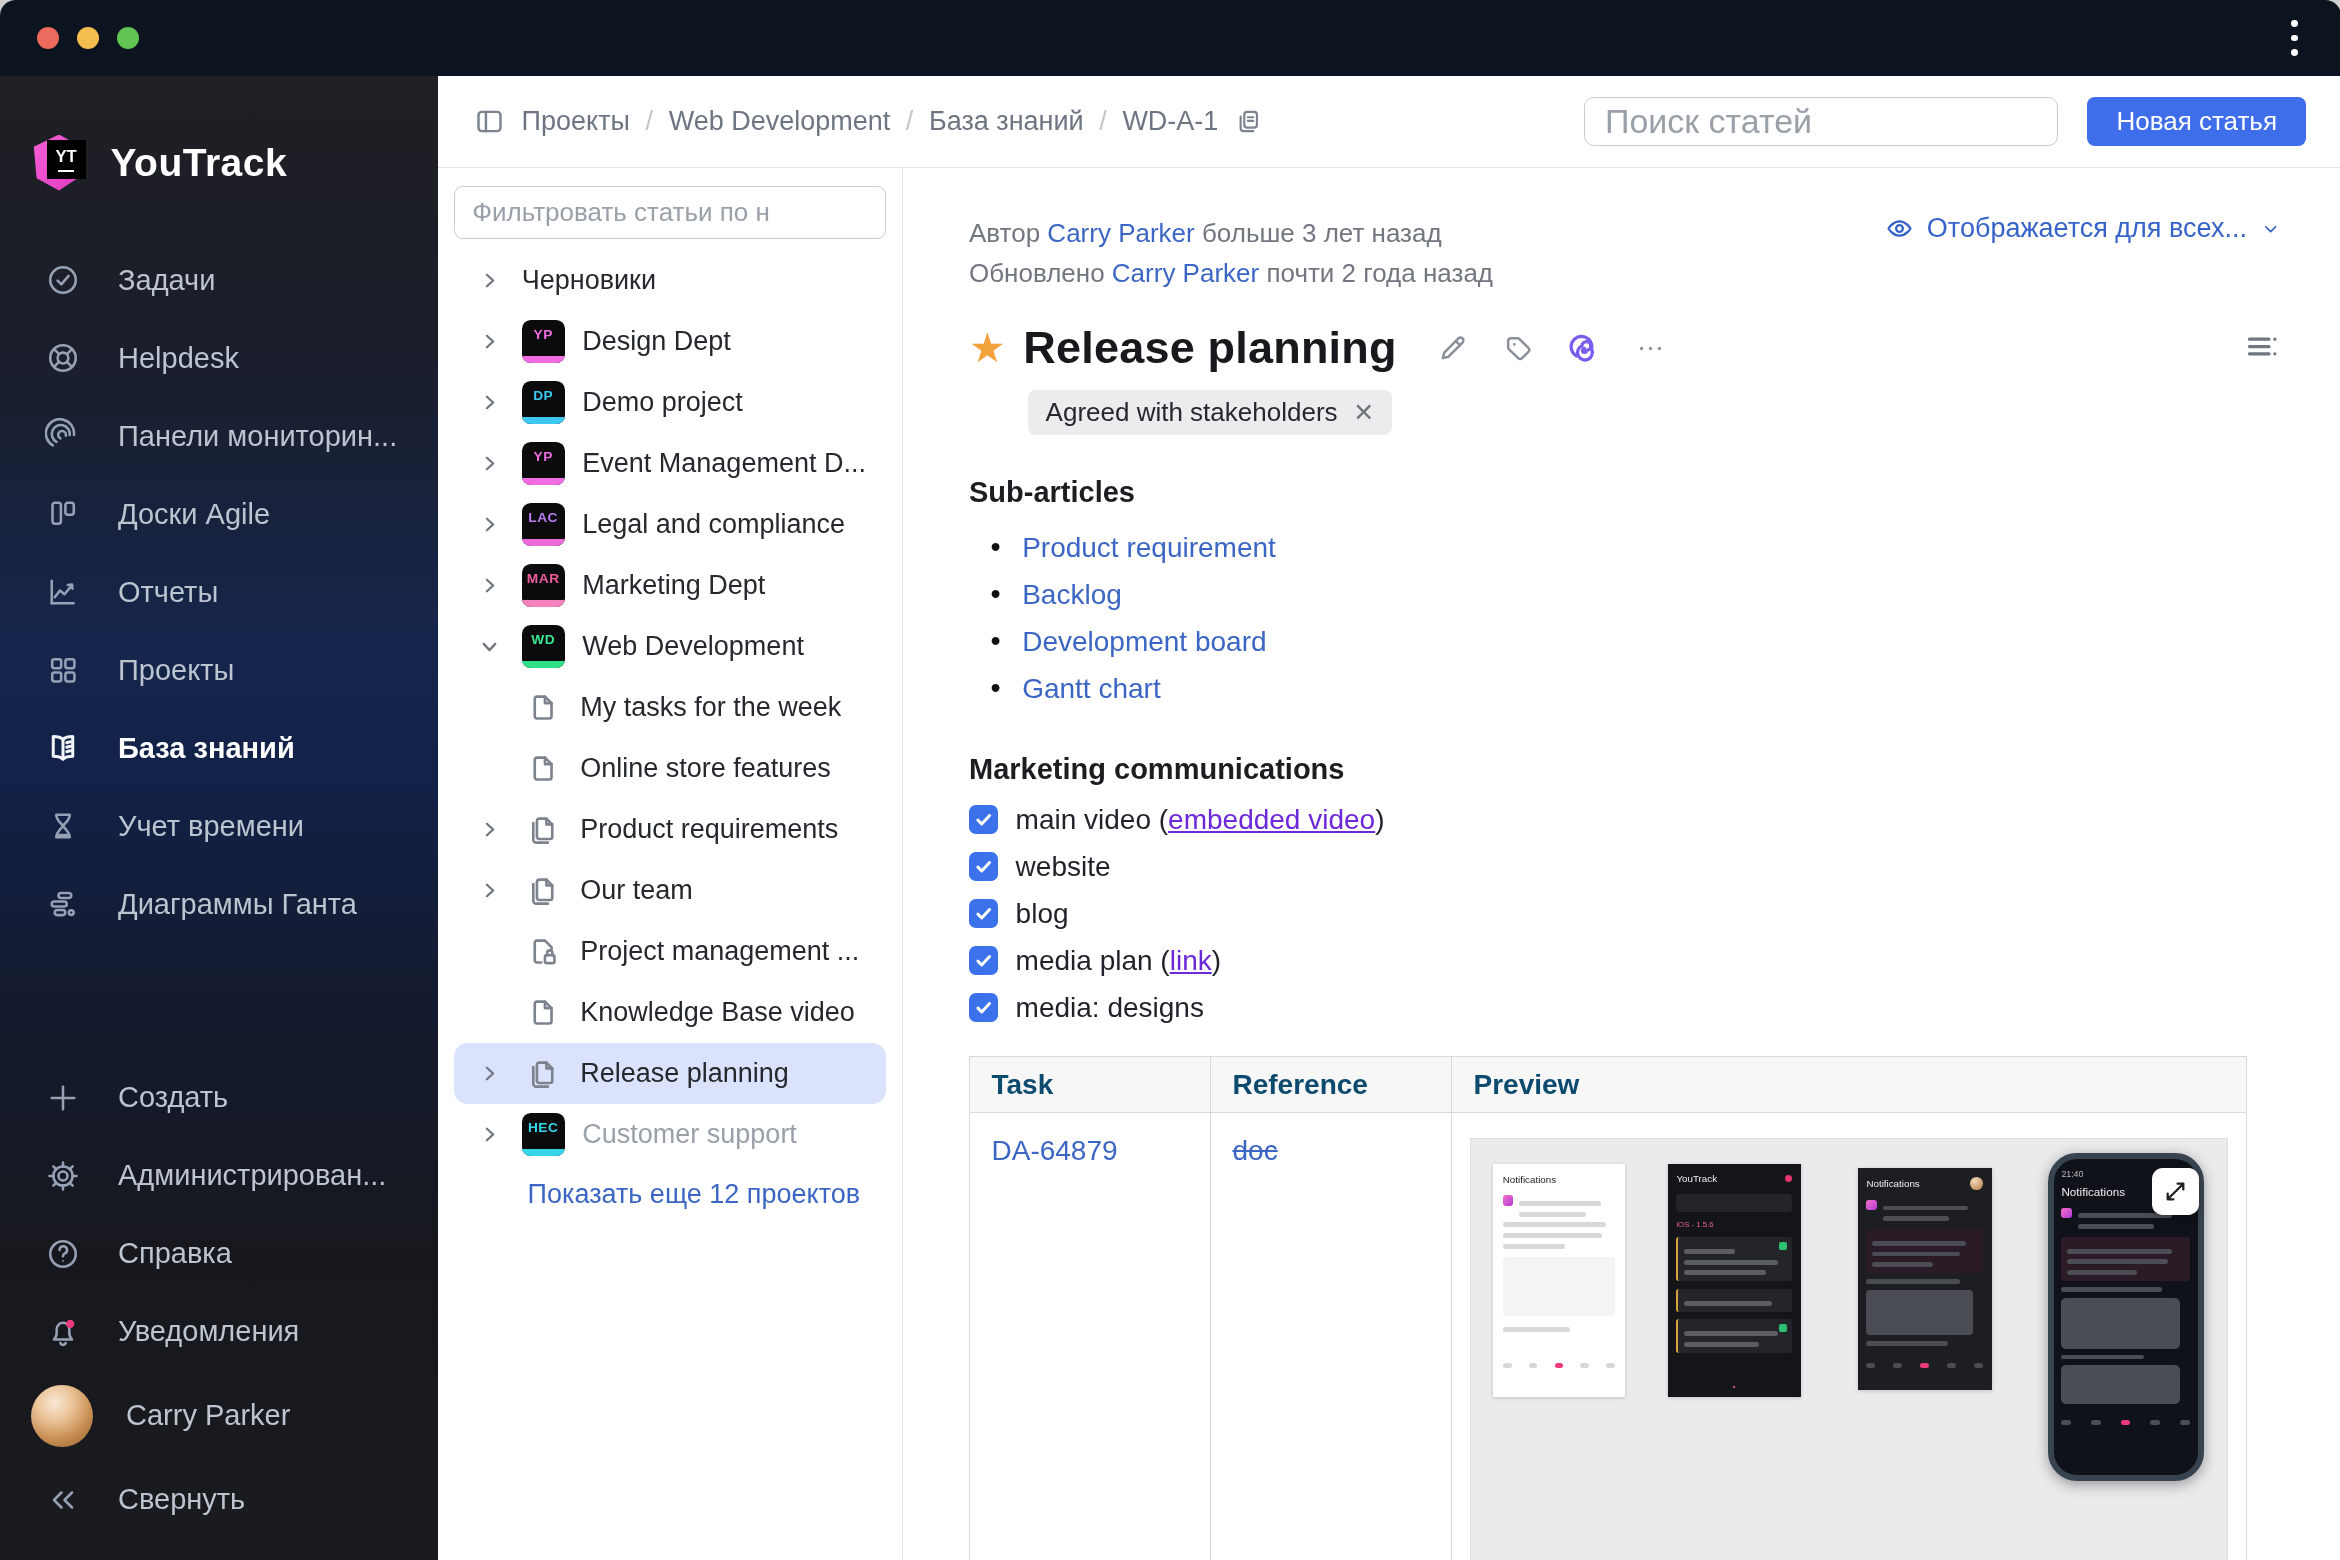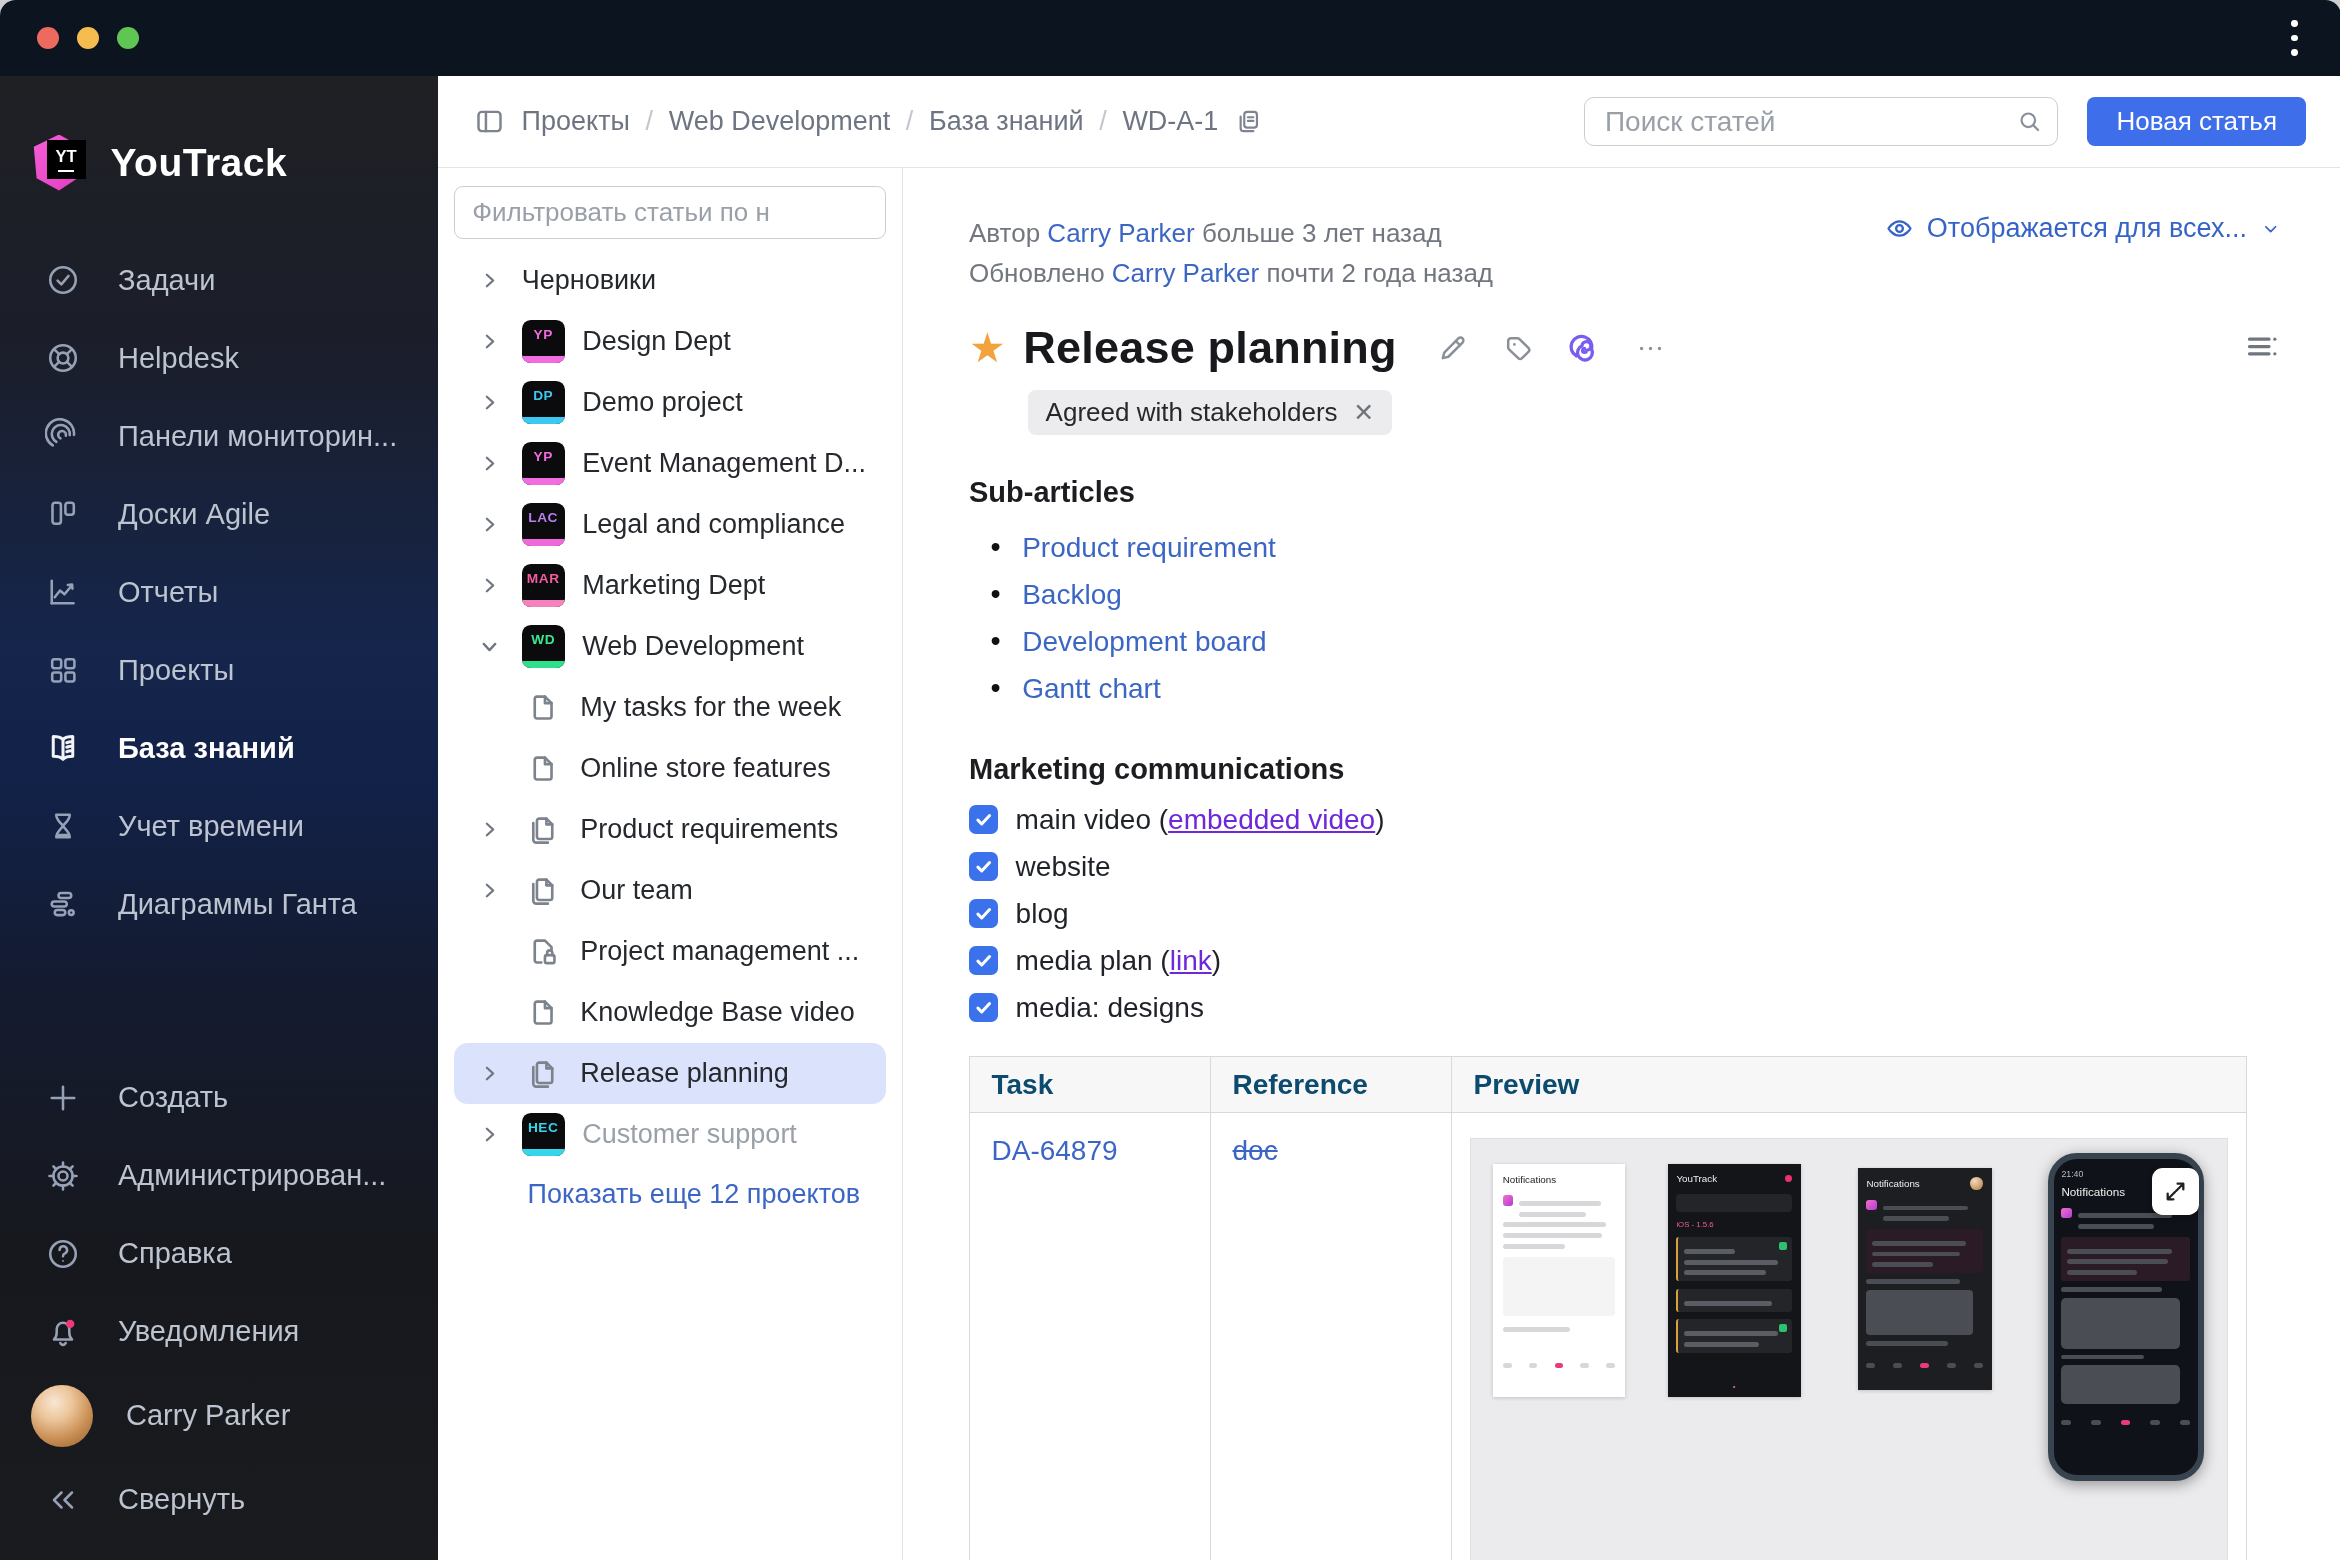--- a/index.html
+++ b/index.html
@@ -46,21 +46,21 @@
   
   .main { flex:1; display:flex; flex-direction:column; min-width:0; background:#fff; }
   .topbar { height:92px; flex:0 0 auto; display:flex; align-items:center; padding:0 35px 0 35px;
     border-bottom:1px solid #e4e4e6; }
   .crumbs { display:flex; align-items:center; gap:15.6px; font-size:27px; color:#6e7582; }
   .crumbs svg { width:33px; height:33px; stroke:#7d8490; fill:none; stroke-width:1.8; stroke-linecap:round;}
   .crumb { cursor:pointer; }
   .crumb-sep { color:#c3c6cc; }
   .searchbox { margin-left:auto; width:474px; height:49px; border:1px solid #c9ccd1; border-radius:9.8px;
     display:flex; align-items:center; padding:0 13.7px 0 19.5px; }
-  .searchbox input { border:none; outline:none; flex:1; font-size:28px; color:#333; font-family:inherit; background:transparent;}
+  .searchbox input { border:none; outline:none; flex:1; font-size:34px; color:#333; font-family:inherit; background:transparent;}
   .searchbox input::placeholder { color:#9aa0a8; }
   .searchbox svg { width:29px; height:29px; stroke:#8a909a; fill:none; stroke-width:1.8; stroke-linecap:round;}
   .btn-primary { margin-left:29px; height:49px; padding:0 29px; background:#3e6eea; color:#fff; border:none;
     border-radius:7.8px; font-size:26px; font-family:inherit; cursor:pointer; }
 
   .body-row { flex:1; display:flex; min-height:0; }
 
   
   .tree { width:465px; flex:0 0 auto; border-right:1px solid #e4e4e6; padding:17.6px 15.6px 0 15.6px; overflow:hidden;}
   .filter { width:100%; height:53px; border:1px solid #c9ccd1; border-radius:8.8px; padding:0 17.6px;

